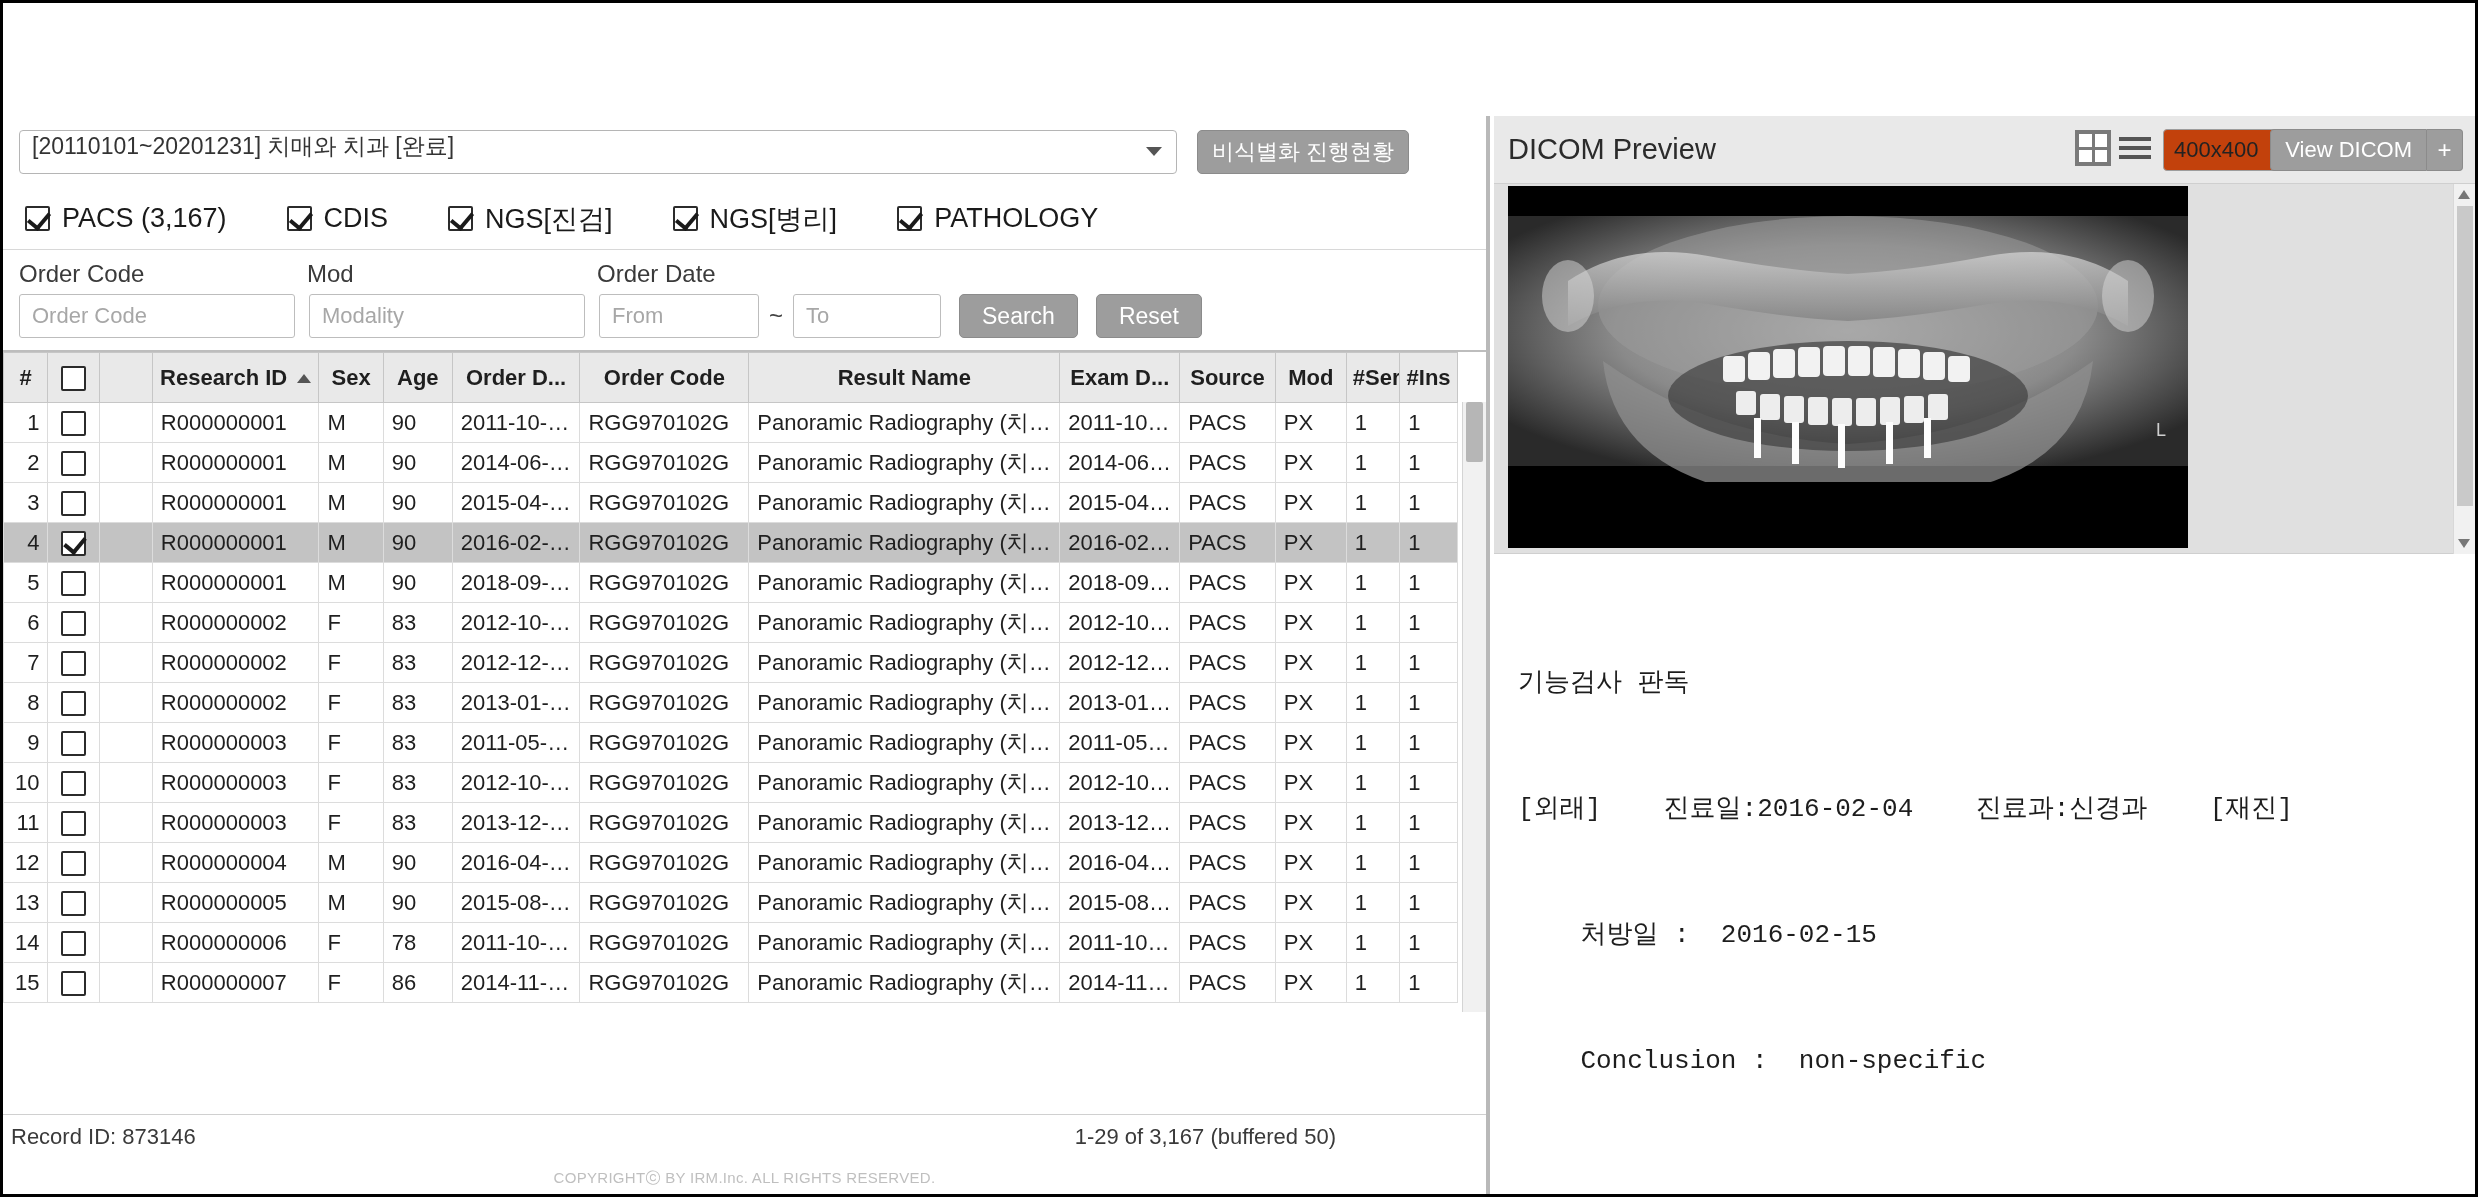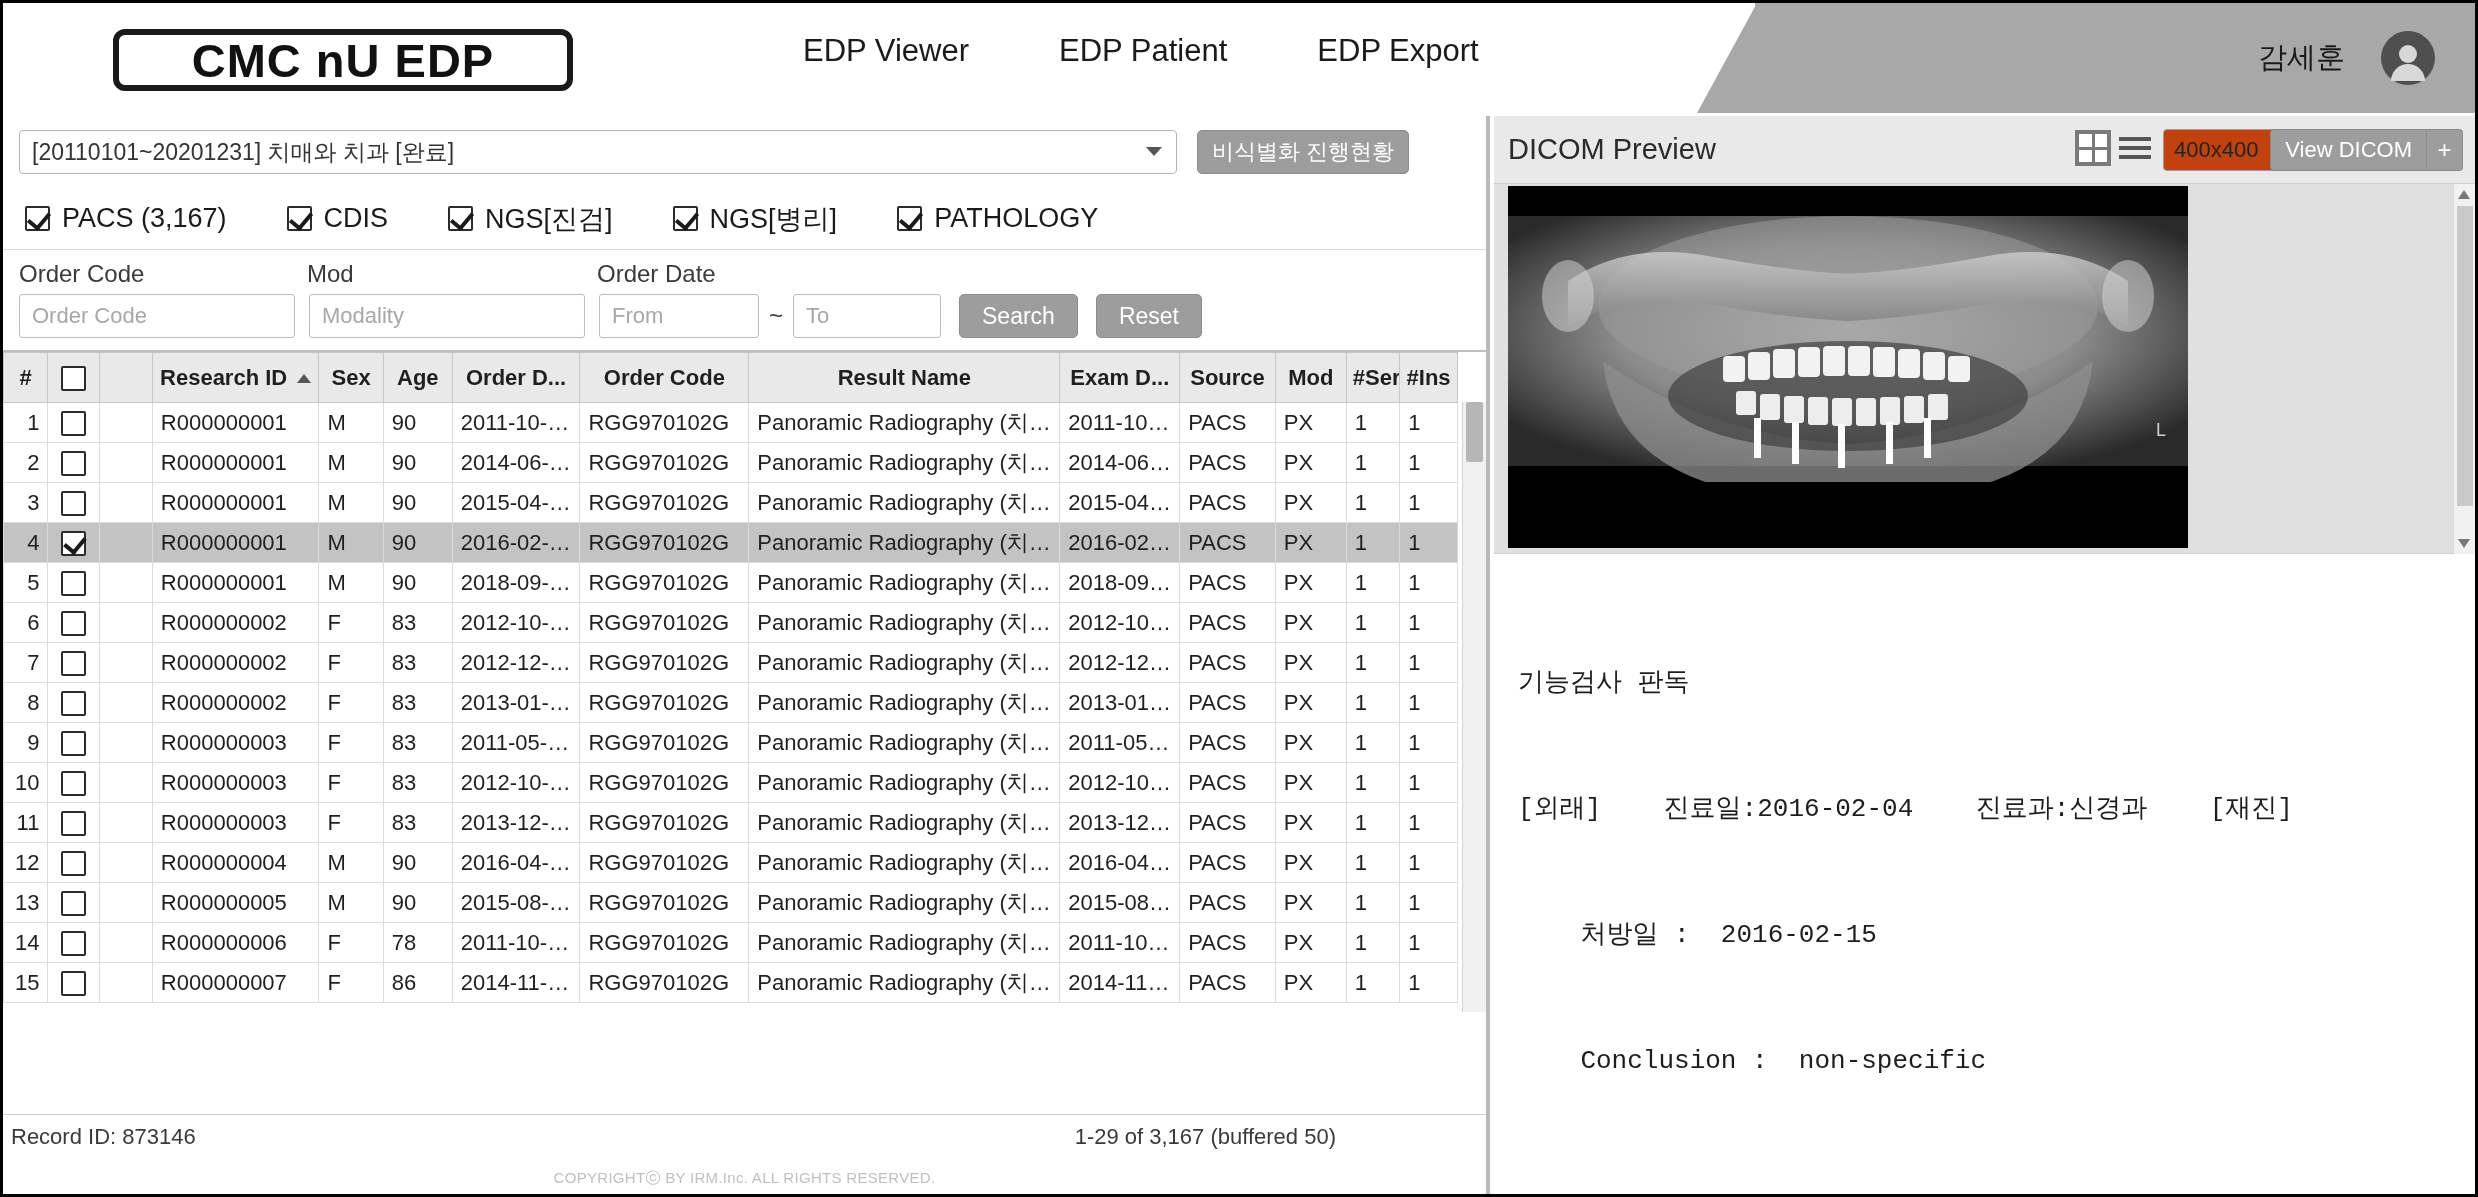--- a/index.html
+++ b/index.html
@@ -118,21 +118,21 @@
   .cohort-row {
     position:relative;
     height:72px;
     display:flex; align-items:center;
     padding:0 16px;
   }
   .select-box {
     width:1158px; height:44px;
     border:1px solid #b5b5b5; border-radius:4px;
     background:#fff;
-    display:flex; align-items:center;
+    display:flex; align-items:flex-start;
     padding:0 12px;
     font-size:23px; color:#333;
     position:relative;
     cursor:pointer;
   }
   .select-box .caret {
     position:absolute; right:14px; top:16px;
     width:0; height:0;
     border-left:8px solid transparent;
     border-right:8px solid transparent;
@@ -398,38 +398,20 @@
     line-height:42px;
     color:#1d1d1d;
     white-space:pre;
   }
 </style>
 </head>
 <body>
 
 <div id="app">
 
-  <div class="topbar">
-    <div class="topbar-grey"></div>
-    <div class="logo">
-      <span class="logo-text">CMC nU EDP</span>
-    </div>
-    <div class="nav">
-      <div class="nav-item">EDP Viewer</div>
-      <div class="nav-item">EDP Patient</div>
-      <div class="nav-item">EDP Export</div>
-    </div>
-    <div class="user-area">
-      <span class="user-name">감세훈</span>
-      <span class="avatar">
-        <span class="head"></span>
-          <span class="body"></span>
-      </span>
-    </div>
-  </div>
 
   <div class="left-panel">
 
 
     <div class="cohort-row">
       <div class="select-box">
         <span>[20110101~20201231] 치매와 치과 [완료]</span>
         <span class="caret"></span>
       </div>
       <div class="deid-btn">비식별화 진행현황</div>

